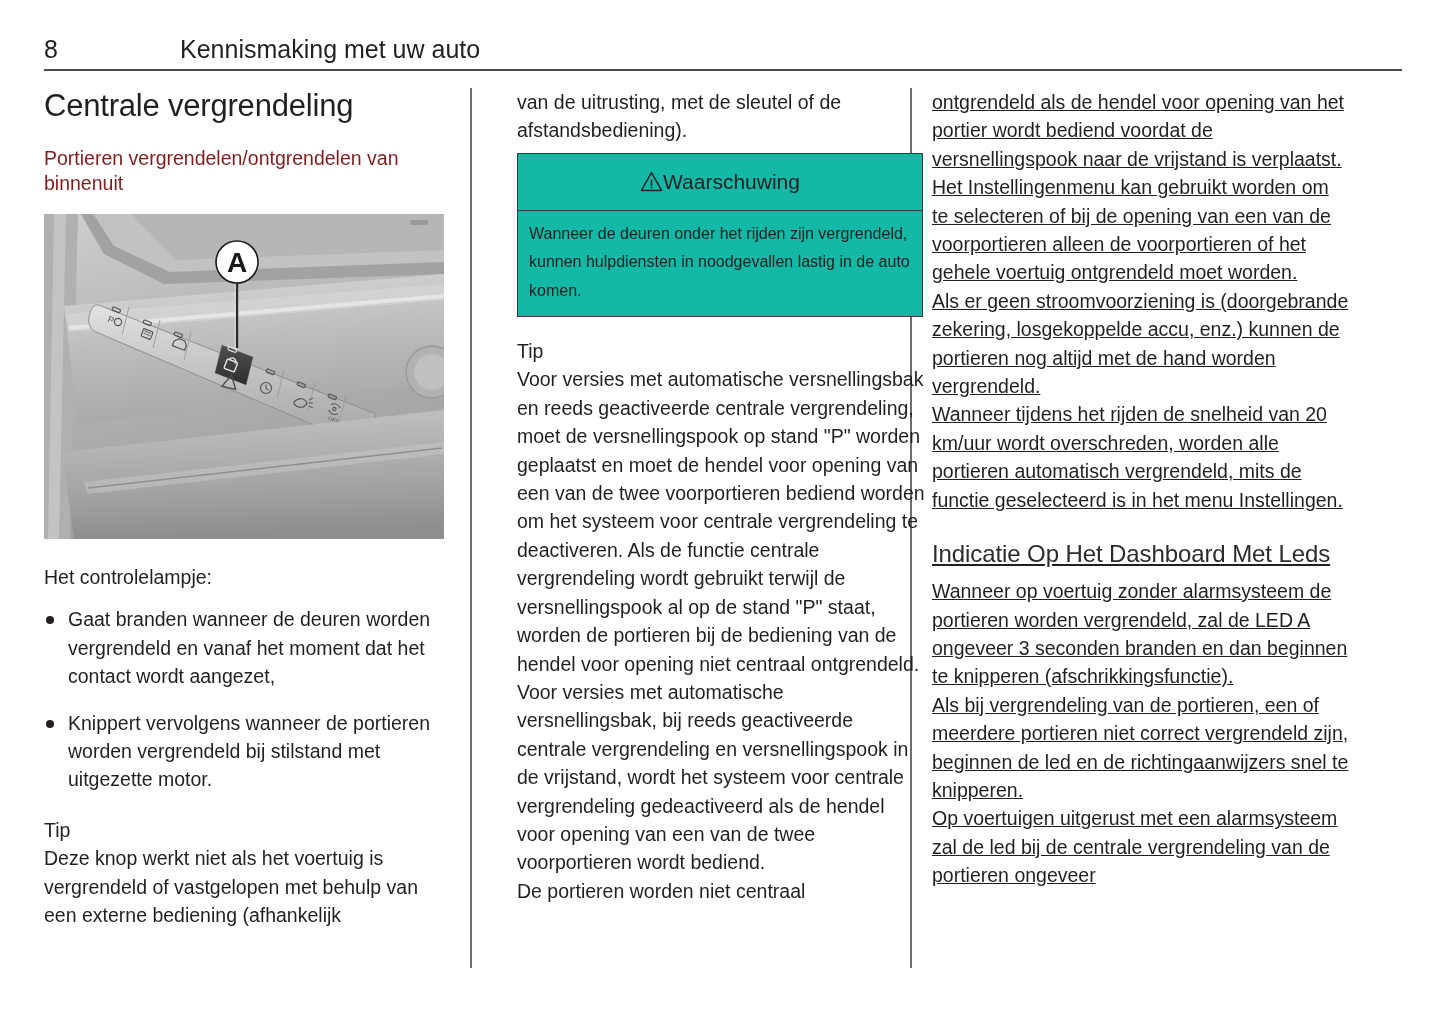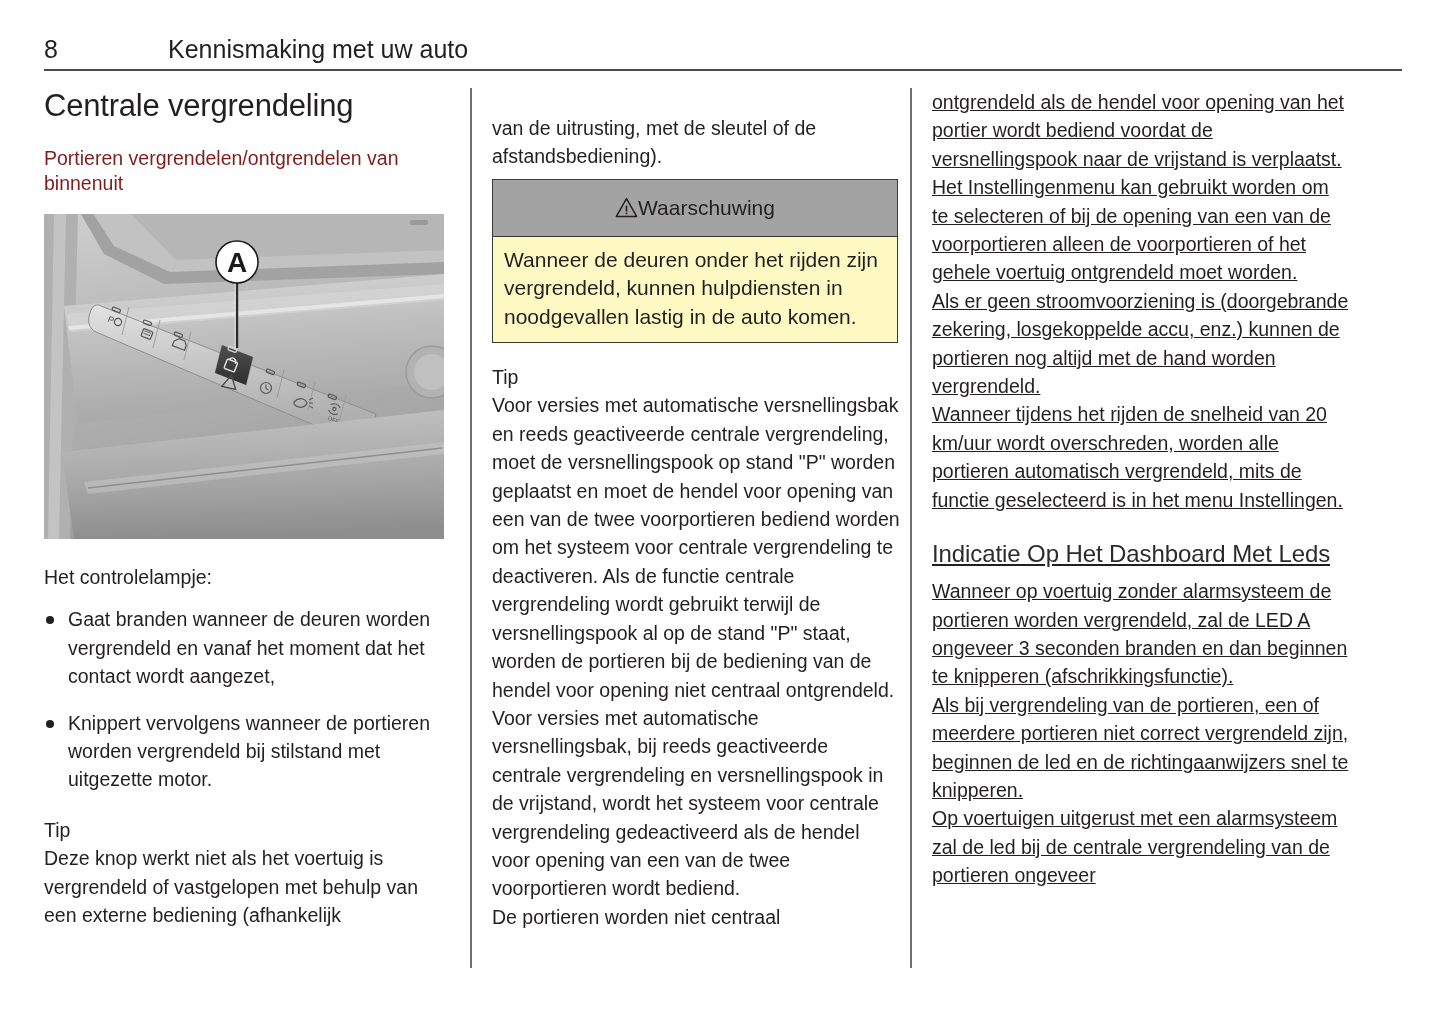--- a/index.html
+++ b/index.html
@@ -29,21 +29,21 @@
     left: 0;
     top: 0;
     font-size: 25px;
     font-weight: 400;
     letter-spacing: 0.2px;
     color: #231f20;
     line-height: 30px;
   }
   .header-title {
     position: absolute;
-    left: 124px;
+    left: 136px;
     top: 0;
     font-size: 25px;
     font-weight: 400;
     color: #231f20;
     line-height: 30px;
   }
   .header-rule {
     position: absolute;
     left: 44px;
     top: 69px;
@@ -60,21 +60,21 @@
     width: 1336px;
     height: 890px;
     padding-left: 8px;
   }
   .col {
     position: absolute;
     top: 0;
     box-sizing: border-box;
   }
   .col-left   { left: 44px;  width: 408px; }
-  .col-mid    { left: 492px; width: 410px; margin-top: 26px; }
+  .col-mid    { left: 517px; width: 410px; }
   .col-right  { left: 932px; width: 418px; text-decoration: underline; }
 
   .col-divider {
     position: absolute;
     top: 0px;
     width: 2px;
     height: 880px;
     background: #6e6e6e;
   }
   .divider-1 { left: 470px; }
@@ -159,37 +159,37 @@
   .photo-svg { display: block; width: 400px; height: 325px; }
 
   
   .warning-box {
     margin: 8px 0 20px 0;
     border: 1.6px solid #3a3a3a;
     width: 406px;
     box-sizing: border-box;
   }
   .warning-head {
-    background: #a3a3a3;
+    background: #14b8a6;
     border-bottom: 1.6px solid #3a3a3a;
     height: 56px;
     display: flex;
     align-items: center;
     justify-content: center;
     gap: 0;
   }
   .warning-head .wlabel {
     font-size: 21px;
     font-weight: 400;
     color: #231f20;
   }
   .warning-body {
-    background: #fef9c3;
+    background: #14b8a6;
     padding: 9px 11px 11px 11px;
-    font-size: 21px;
+    font-size: 16px;
     line-height: 28.4px;
     color: #231f20;
   }
   .tri-icon { display: block; }
 </style>
 </head>
 <body>
 
 <div class="page-header">
   <div class="page-number">8</div>

